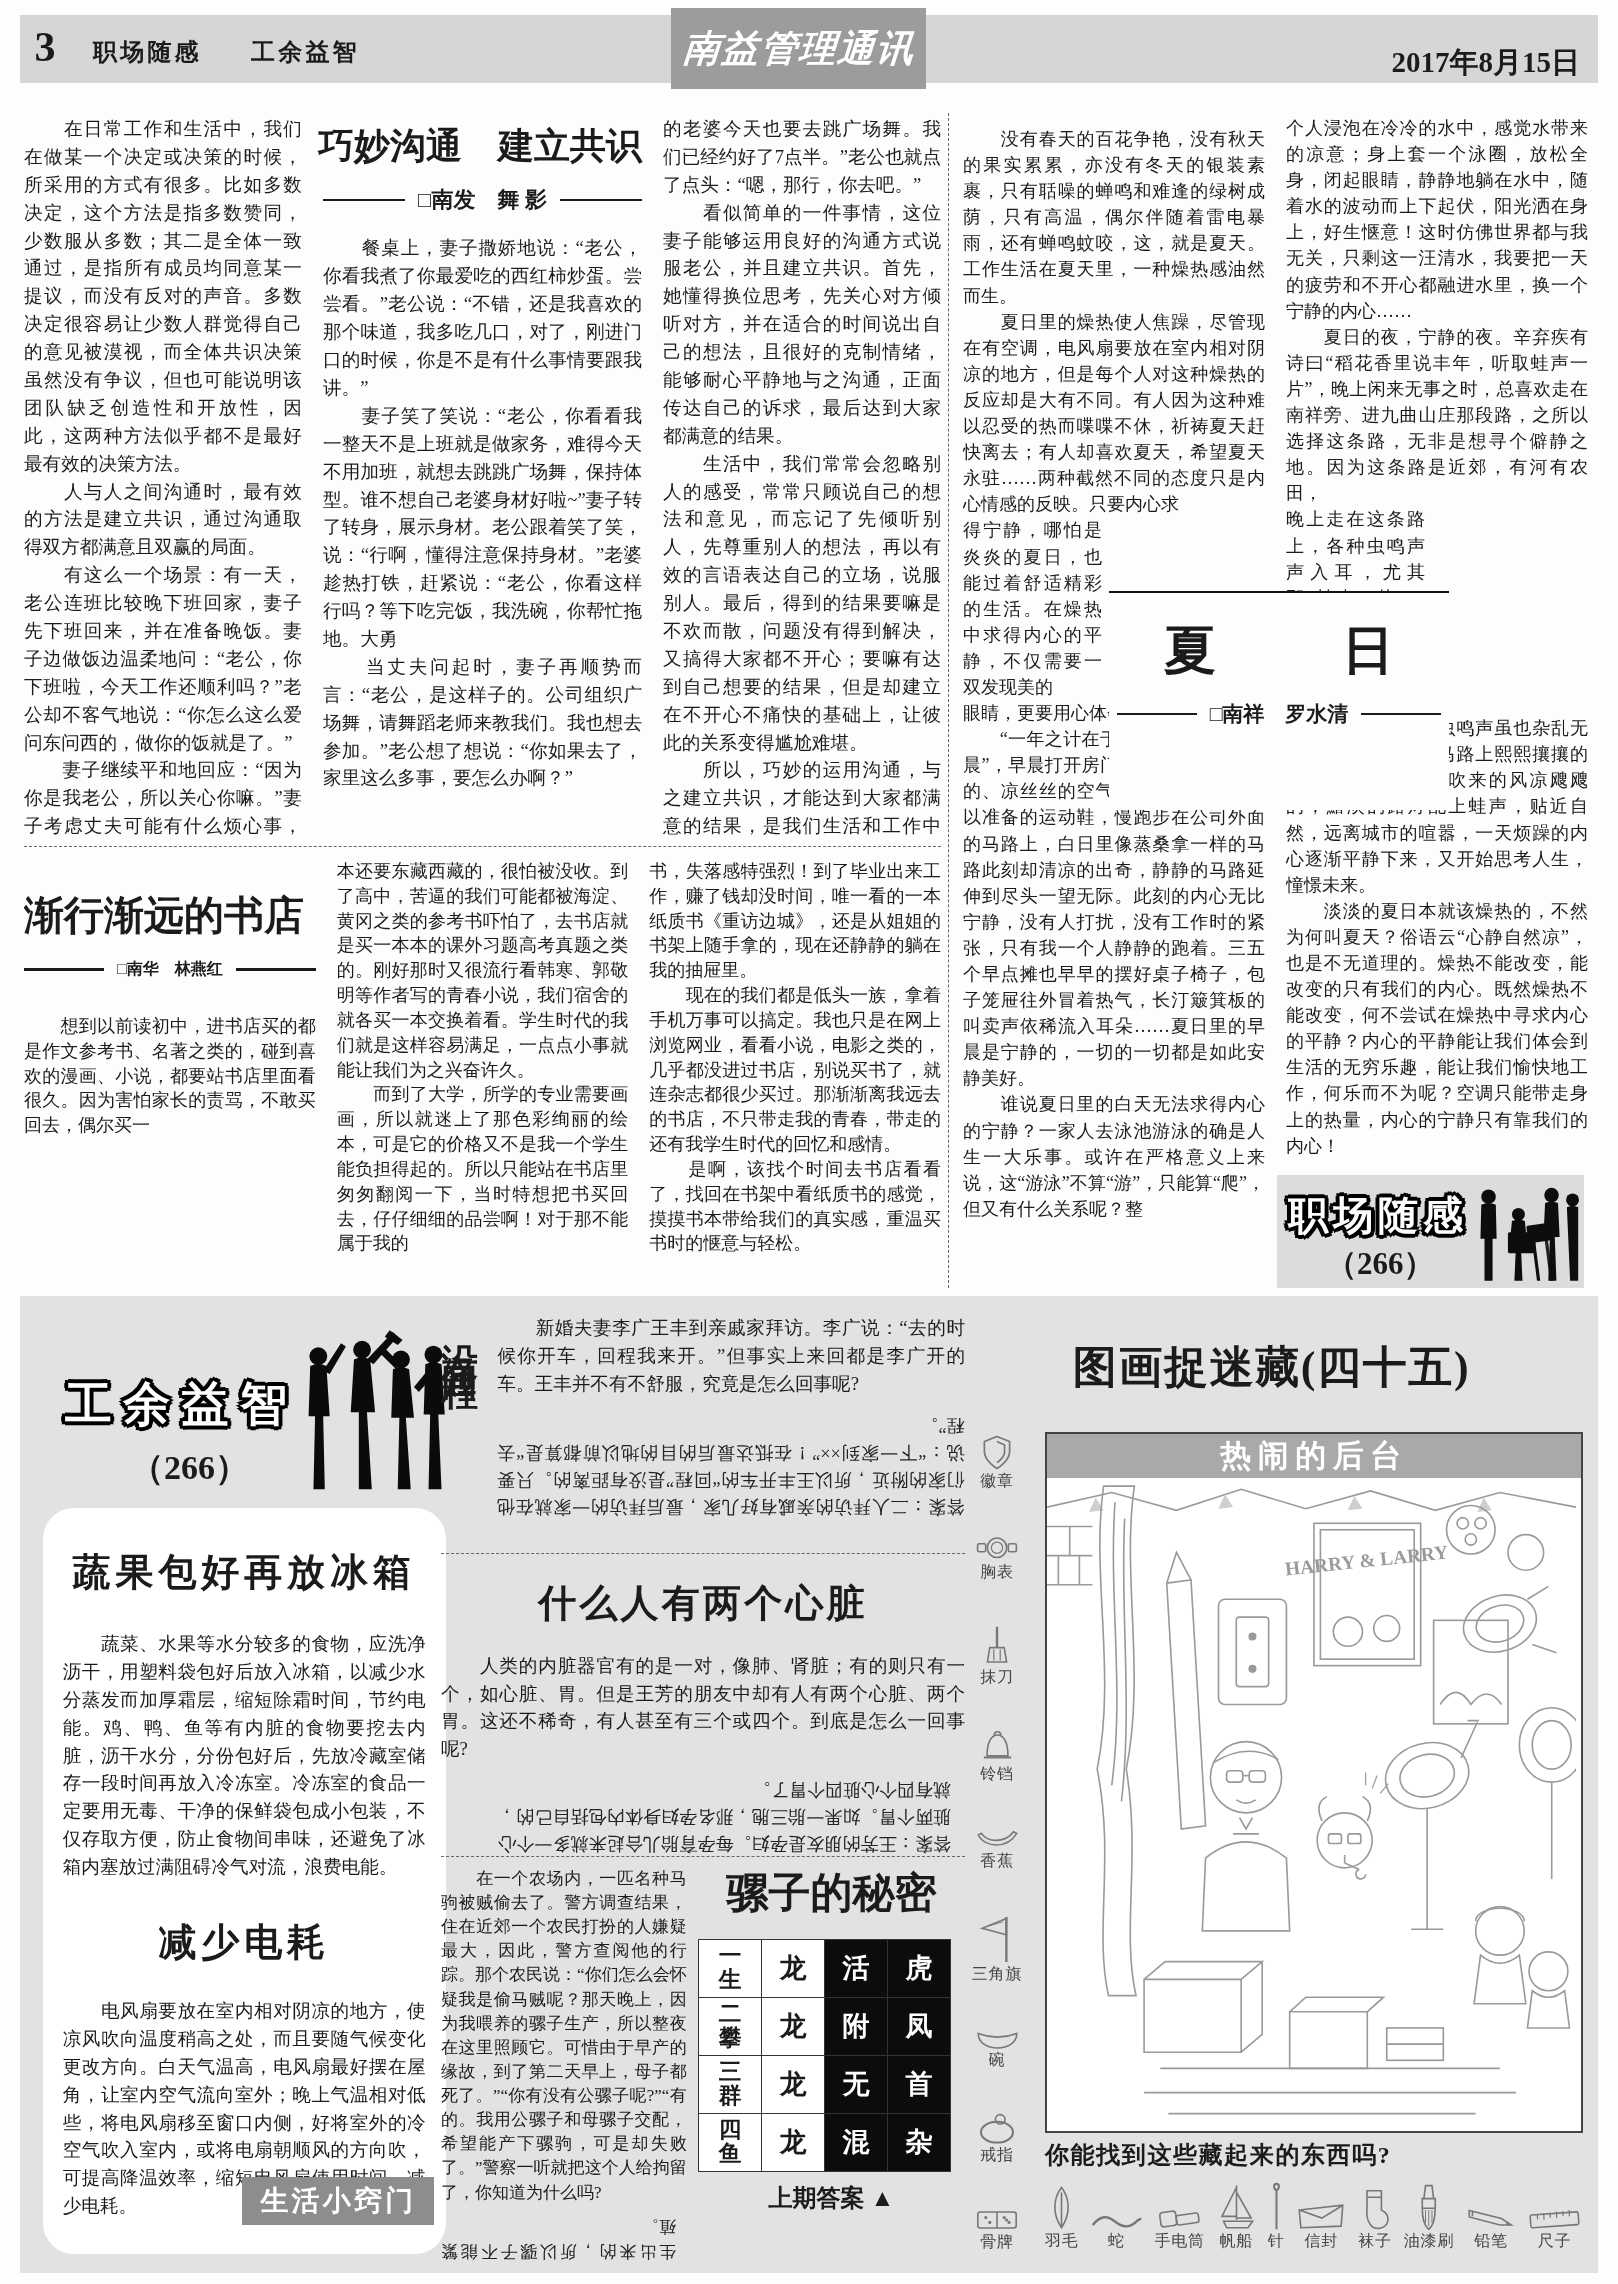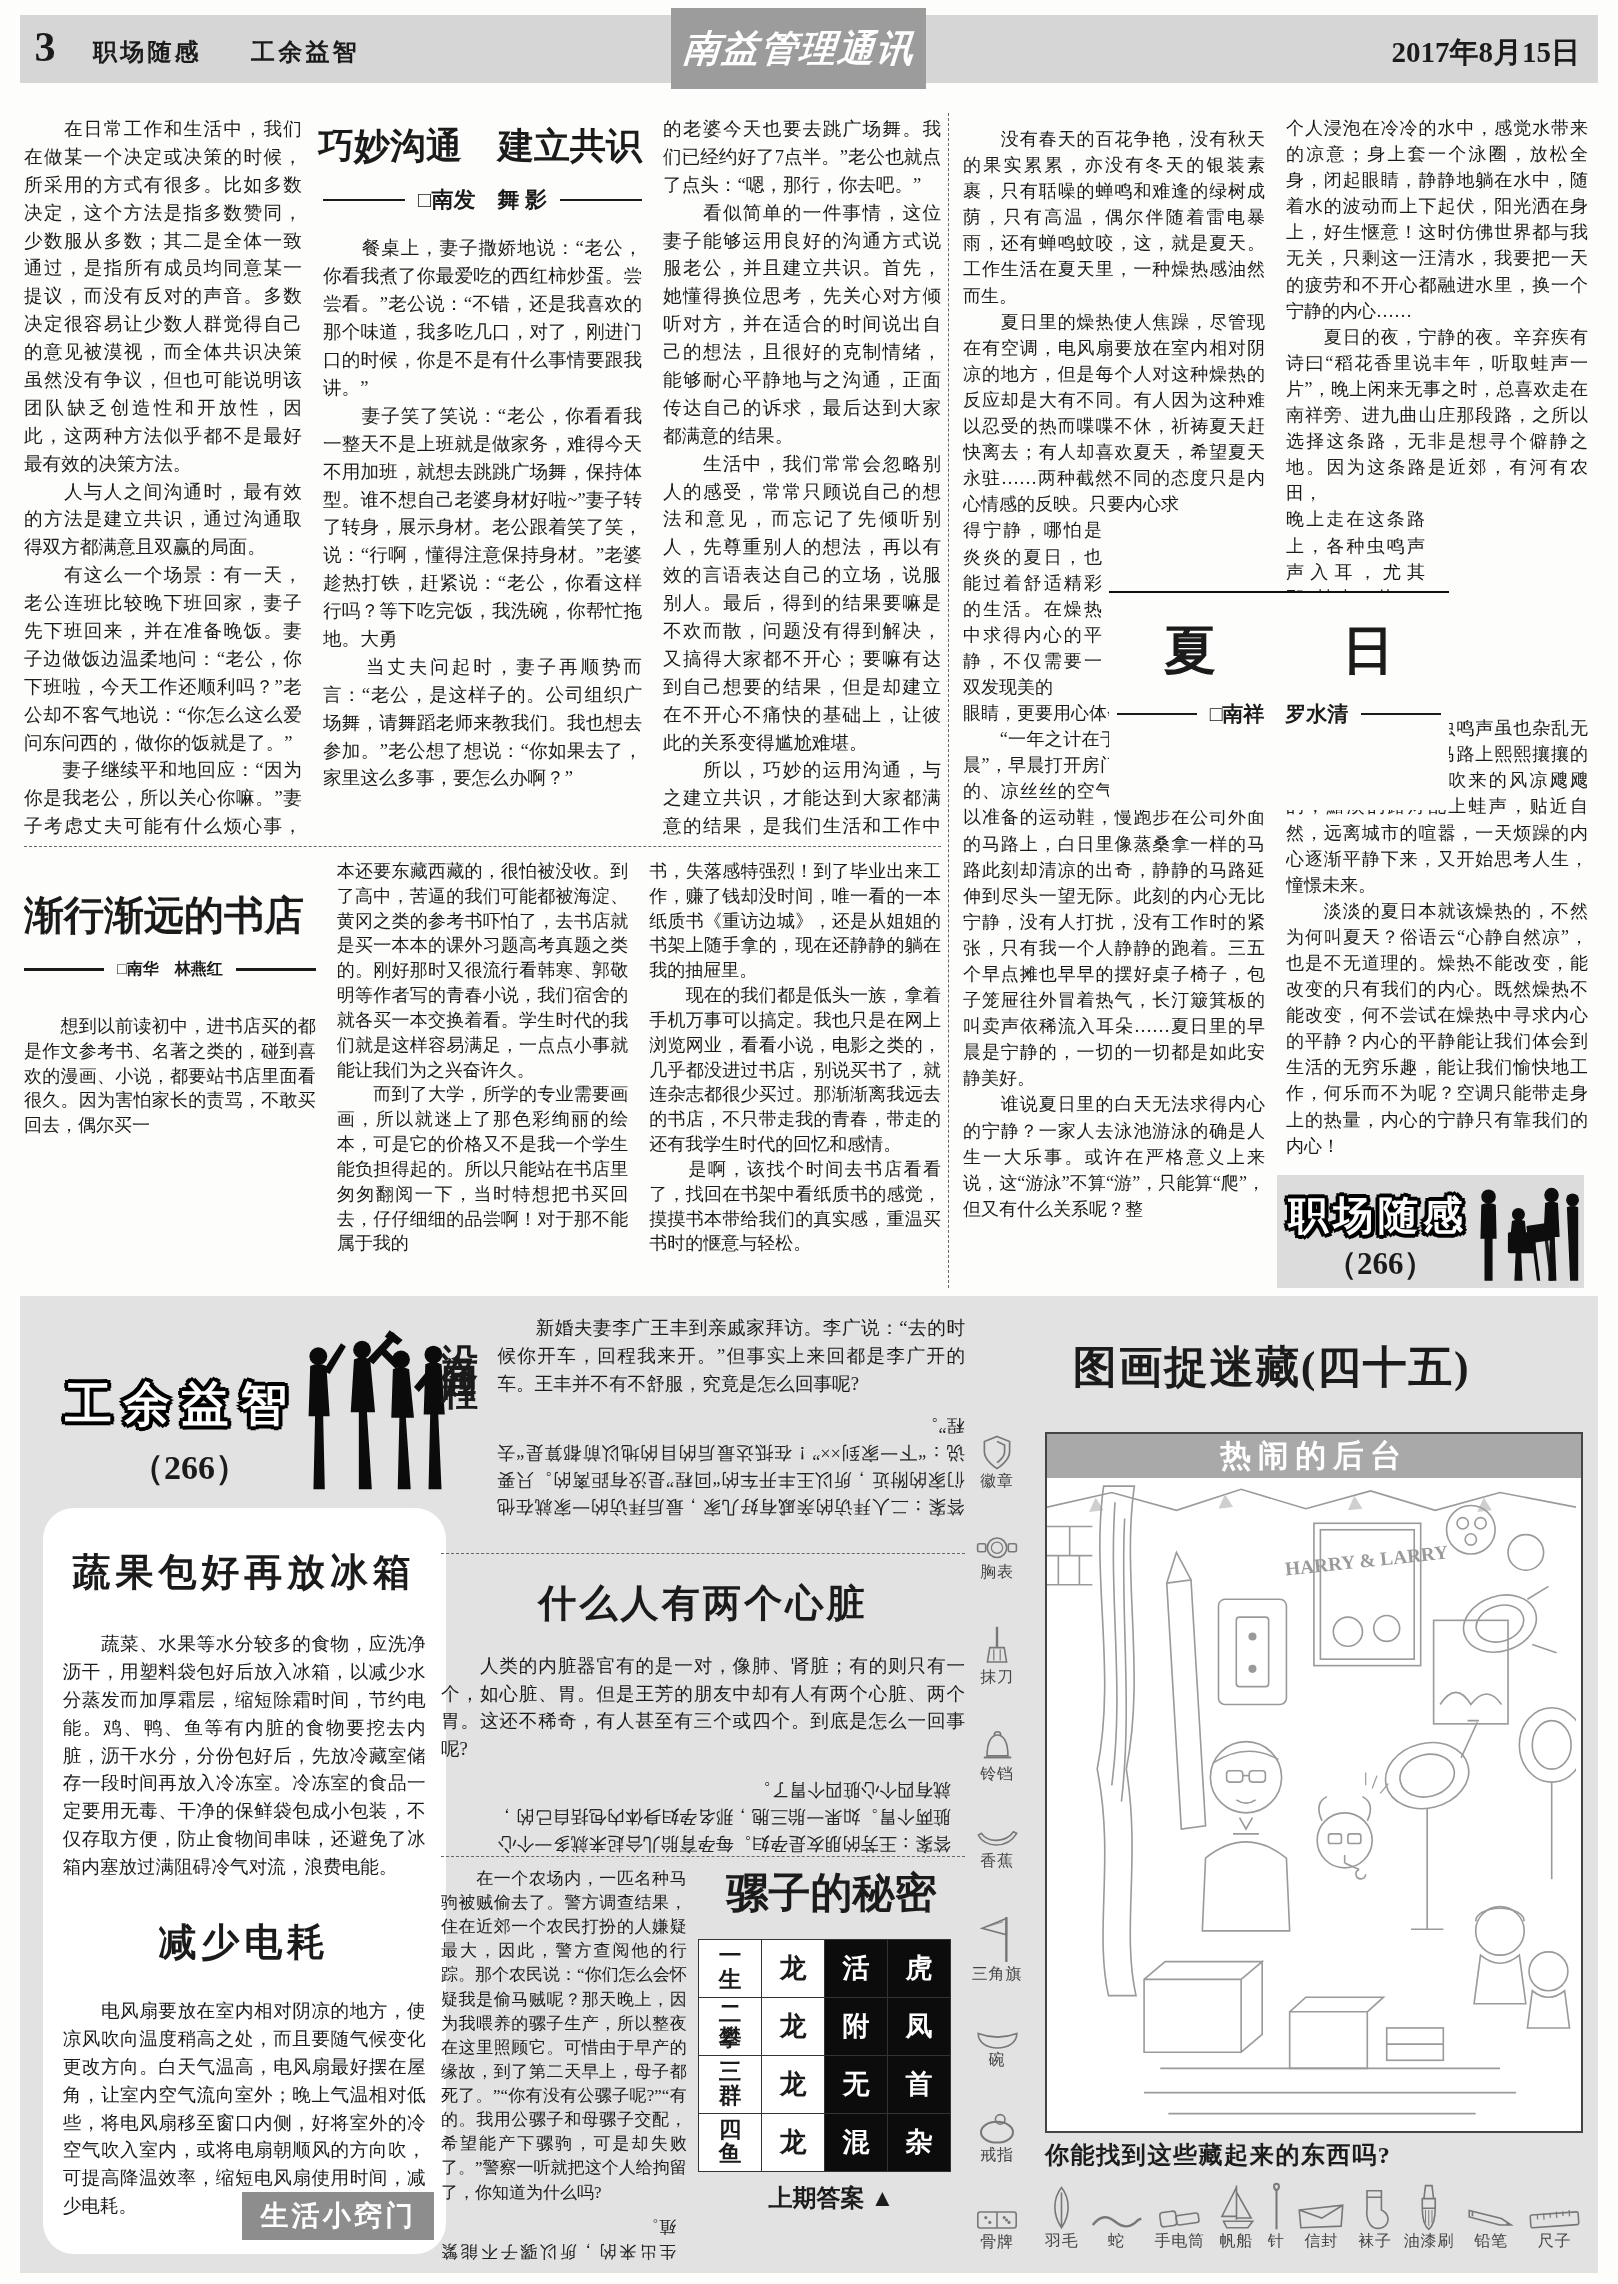--- a/index.html
+++ b/index.html
@@ -8,21 +8,21 @@
   .abs{position:absolute;}
   
   #hdr{left:20px;top:14.6px;width:1578px;height:68px;background:#d6d6d6;}
   #hdr .pagenum{position:absolute;left:14.6px;top:8px;font-size:42px;font-weight:bold;}
   #hdr .sec{position:absolute;top:21px;font-size:24px;font-weight:bold;letter-spacing:3.2px;}
   #hdr .sec1{left:73px;} #hdr .sec2{left:231px;}
   #masthead{position:absolute;left:651px;top:-6.5px;width:255px;height:81px;background:#9c9c9c;
             display:flex;align-items:center;justify-content:center;}
   #masthead span{color:#ffffff;font-size:37px;font-weight:bold;font-style:italic;letter-spacing:1.6px;
             transform:skewX(-4deg);}
-  #hdr .date{position:absolute;right:18px;top:18px;font-size:29px;font-weight:bold;}
+  #hdr .date{position:absolute;right:18px;top:28px;font-size:29px;font-weight:bold;}
   
   .bt{font-size:18.6px;line-height:1.5;text-align:justify;}
   .bt p{margin:0;}
   .cols{display:flex;gap:21px;}
   .col{flex:1;overflow:hidden;}
   .art-title{font-weight:bold;white-space:nowrap;}
   .byline{display:flex;align-items:center;gap:13px;font-weight:bold;font-size:22px;}
   .byline::before,.byline::after{content:"";flex:1;height:2.4px;background:#1b1b1b;}
   .dash-h{border-top:1.6px dashed #666;height:0;}
   .dash-v{border-left:1.6px dashed #666;width:0;}
@@ -36,21 +36,21 @@
   .nr{width:139px;margin-left:164px;}
   #xiari-box{left:146px;top:476px;width:340px;height:217px;border-top:2.4px solid #111;text-align:center;}
   #xiari-box .t{font-size:52px;font-weight:bold;letter-spacing:37px;margin:22.7px 0 14.6px 37px;}
   
   #wbadge{left:1277px;top:1175px;width:307px;height:113px;background:#dcdcdc;}
   
   #panel{left:20px;top:1296px;width:1578px;height:977px;background:#e2e2e2;}
   #card{position:absolute;left:22.7px;top:212px;width:403px;height:746px;background:#fff;border-radius:31px;}
   #card .inner{padding:21px 20px;}
   .card-title{font-size:38px;font-weight:bold;text-align:center;letter-spacing:4.9px;}
-  #tips-label{position:absolute;right:11.3px;bottom:14px;background:#8d8d8d;color:#fff;
+  #tips-label{position:absolute;right:11.3px;bottom:29px;background:#8d8d8d;color:#fff;
       font-size:28px;font-weight:bold;padding:4.9px 18px;letter-spacing:3.2px;text-align:center;}
   .vtitle{writing-mode:vertical-rl;text-orientation:upright;font-size:37px;font-weight:bold;
       letter-spacing:11.3px;line-height:1;}
   .ptitle{font-size:38px;font-weight:bold;text-align:center;letter-spacing:3.2px;}
   
   table.mtab{border-collapse:collapse;}
   table.mtab td{border:1.6px solid #333;width:60px;height:55px;text-align:center;
       font-size:27px;font-weight:bold;background:#fff;}
   table.mtab td.lbl{font-size:22.7px;line-height:1.08;}
   table.mtab td.lbl span{display:block;}

